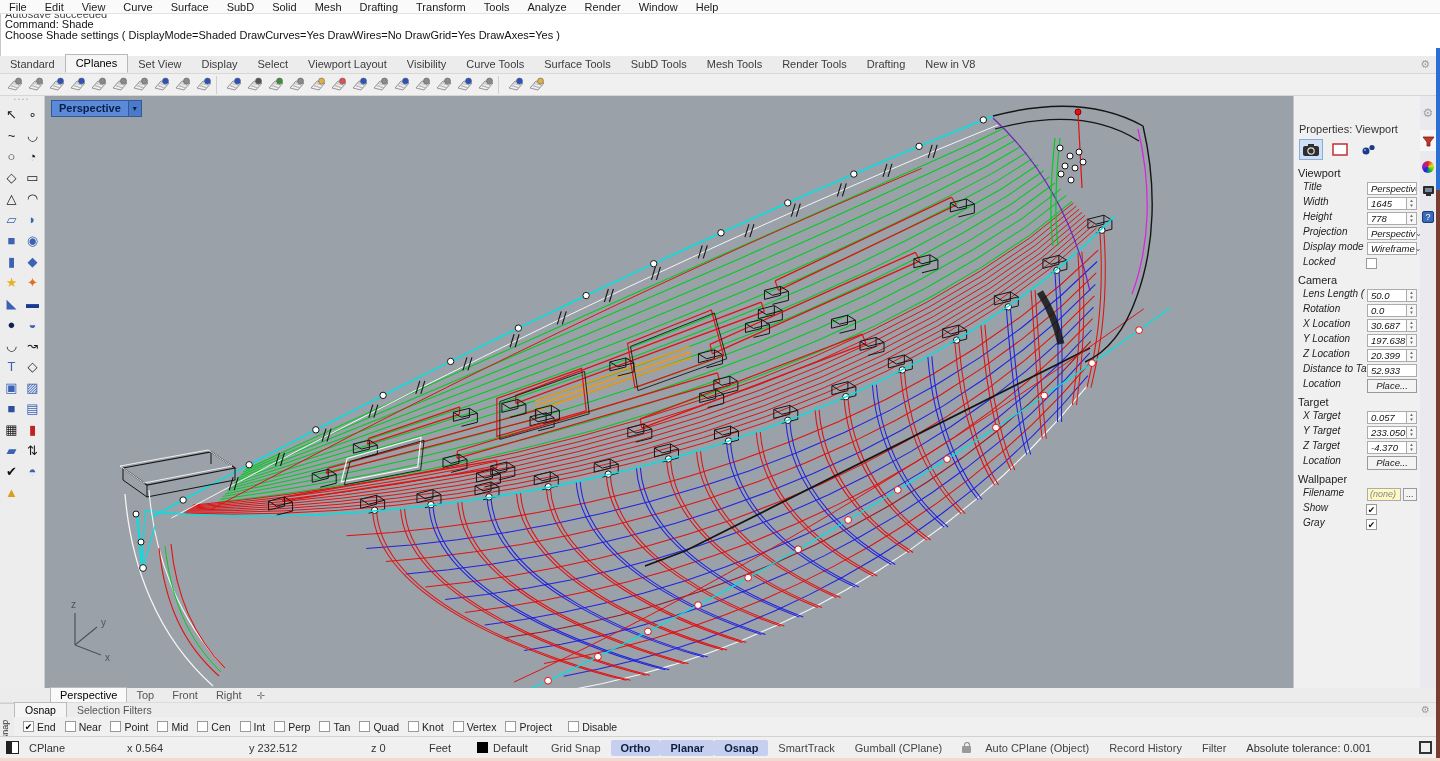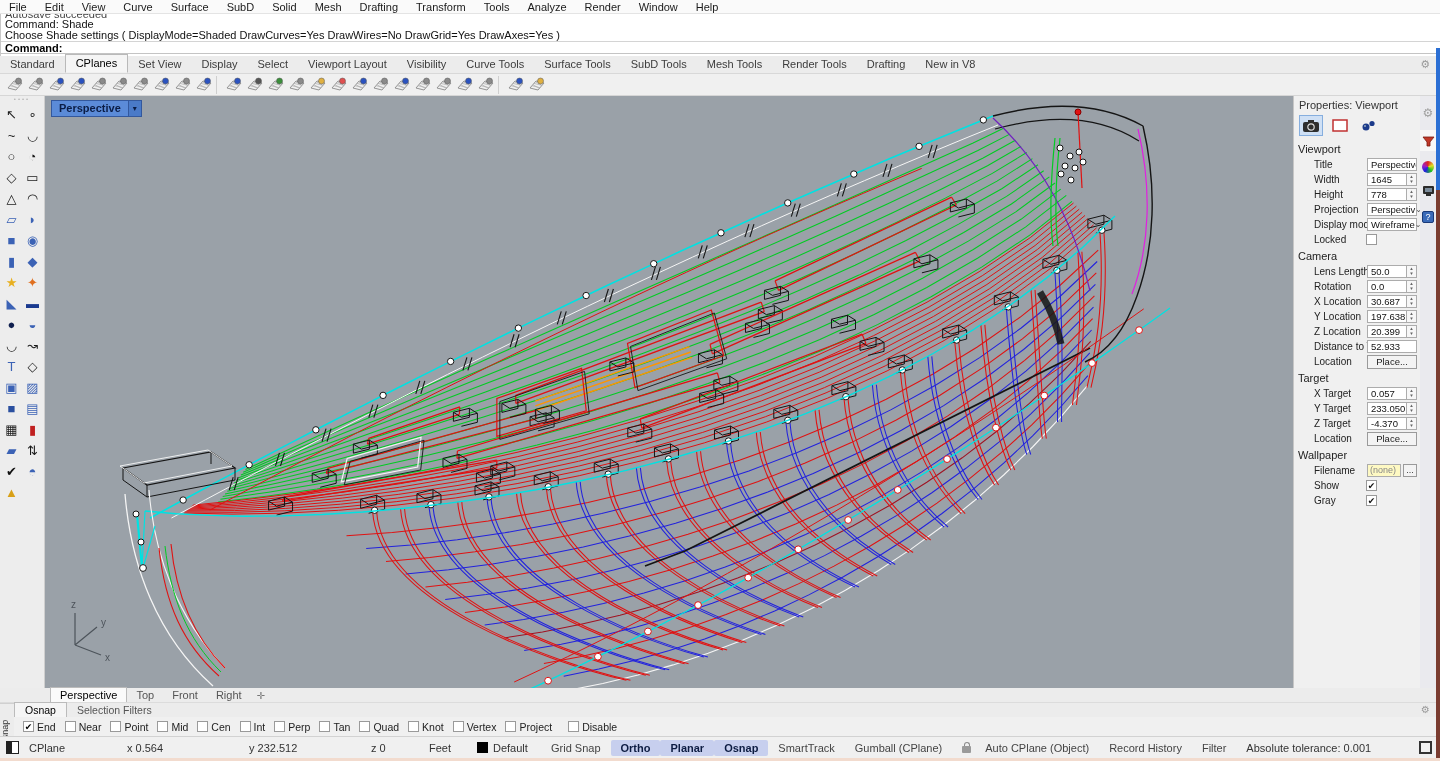--- a/index.html
+++ b/index.html
@@ -30,26 +30,26 @@
   #palette .grip{height:8px;text-align:center;color:#b5b5b5;font-size:6px;letter-spacing:2px;line-height:6px;}
   #palette .grid{display:grid;grid-template-columns:21px 21px;justify-content:center;}
   .pal-icon{width:21px;height:21px;display:flex;align-items:center;justify-content:center;font-size:13px;}
   #viewport{left:45px;top:96px;width:1248px;height:592px;overflow:hidden;}
   #scene{position:absolute;left:0;top:0;}
   #vplabel{left:6px;top:4px;display:flex;border:1px solid #33589d;height:17px;}
   #vplabel .vp-name{background:#5b8bd8;color:#0b1d46;font-weight:bold;font-size:11px;line-height:15px;padding:0 7px;}
   #vplabel .vp-arrow{width:13px;background:#4a7ac8;color:#0b1d46;font-size:8px;line-height:15px;text-align:center;border-left:1px solid #33589d;}
   
   #props{left:1293px;top:96px;width:127px;height:592px;background:#f0f0f0;border-left:1px solid #c6c6c6;}
-  #props-title{font-size:11px;color:#333;padding:3px 0 2px 5px;}
+  #props-title{font-size:11px;color:#333;padding:3px 0 2px 5px;margin-top:24px;}
   #ptabs{display:flex;gap:5px;padding:2px 0 4px 5px;}
   .ptab{width:24px;height:21px;display:flex;align-items:center;justify-content:center;border:1px solid transparent;}
   .ptab.sel{background:#cfe0f5;border:1px solid #86aede;}
   .psec{font-size:11px;color:#222;padding:3px 0 2px 4px;}
-  .prow{display:flex;align-items:center;height:15px;padding-left:20px;font-size:10px;color:#222;}
+  .prow{display:flex;height:15px;padding-left:9px;font-size:10px;color:#222;font-style:italic;}
   .prow .plabel{flex:1;white-space:nowrap;overflow:hidden;}
   .pctl{display:flex;align-items:center;margin-right:3px;}
   .pval{width:40px;height:13px;background:#fff;border:1px solid #acacac;font-size:9.5px;line-height:11px;padding-left:3px;white-space:nowrap;overflow:hidden;color:#111;}
   .pval.wide{width:50px;}
   .pspin{width:10px;height:13px;border:1px solid #acacac;border-left:none;background:#f7f7f7;display:flex;flex-direction:column;align-items:center;justify-content:center;color:#666;}
   .pspin div{font-size:4.5px;line-height:4.5px;}
   .pdrop{width:50px;height:13px;background:#fff;border:1px solid #acacac;font-size:9.5px;line-height:11px;padding-left:3px;display:flex;color:#111;}
   .pdrop .dd{margin-left:auto;color:#555;font-size:8px;padding-right:2px;}
   .pbtn{width:50px;height:14px;border:1px solid #9a9a9a;background:#f3f3f3;font-size:9.5px;text-align:center;line-height:12px;color:#222;}
   .pcheck{width:11px;height:11px;background:#fff;border:1px solid #999;font-size:9px;line-height:10px;text-align:center;color:#111;margin-right:40px;}
@@ -110,21 +110,20 @@
       <span class="menu-item">Analyze</span>
       <span class="menu-item">Render</span>
       <span class="menu-item">Window</span>
       <span class="menu-item">Help</span>
     </div>
 
   <div id="cmdarea" class="abs">
     <div id="cmdclip"><span>Autosave succeeded</span></div>
     <div class="cmdline">Command: Shade</div>
     <div class="cmdline">Choose Shade settings ( DisplayMode=Shaded  DrawCurves=Yes  DrawWires=No  DrawGrid=Yes  DrawAxes=Yes )</div>
-    <div id="cmdprompt">Command:</div>
   </div>
 
   <div id="tabsrow" class="abs">
       <div class="ttab">Standard</div>
       <div class="ttab active">CPlanes</div>
       <div class="ttab">Set View</div>
       <div class="ttab">Display</div>
       <div class="ttab">Select</div>
       <div class="ttab">Viewport Layout</div>
       <div class="ttab">Visibility</div>

